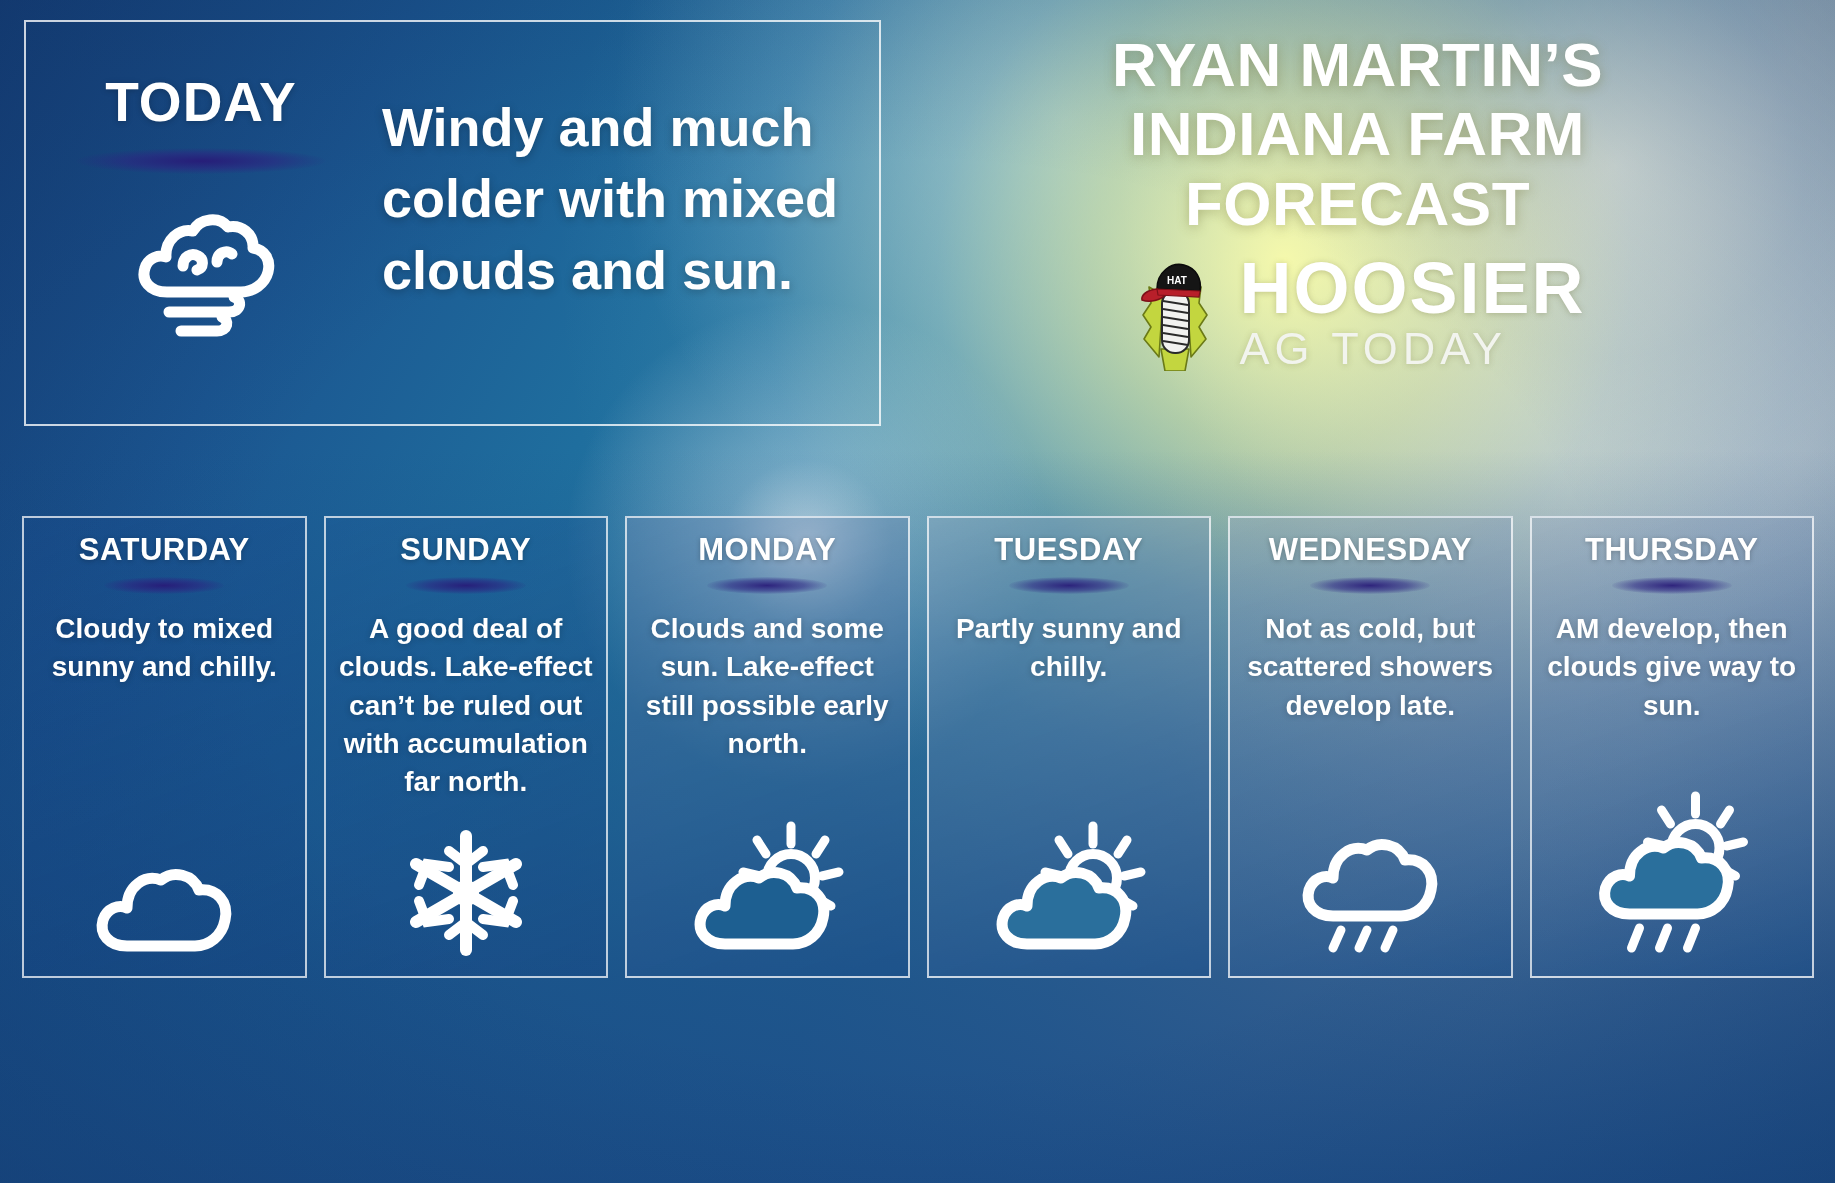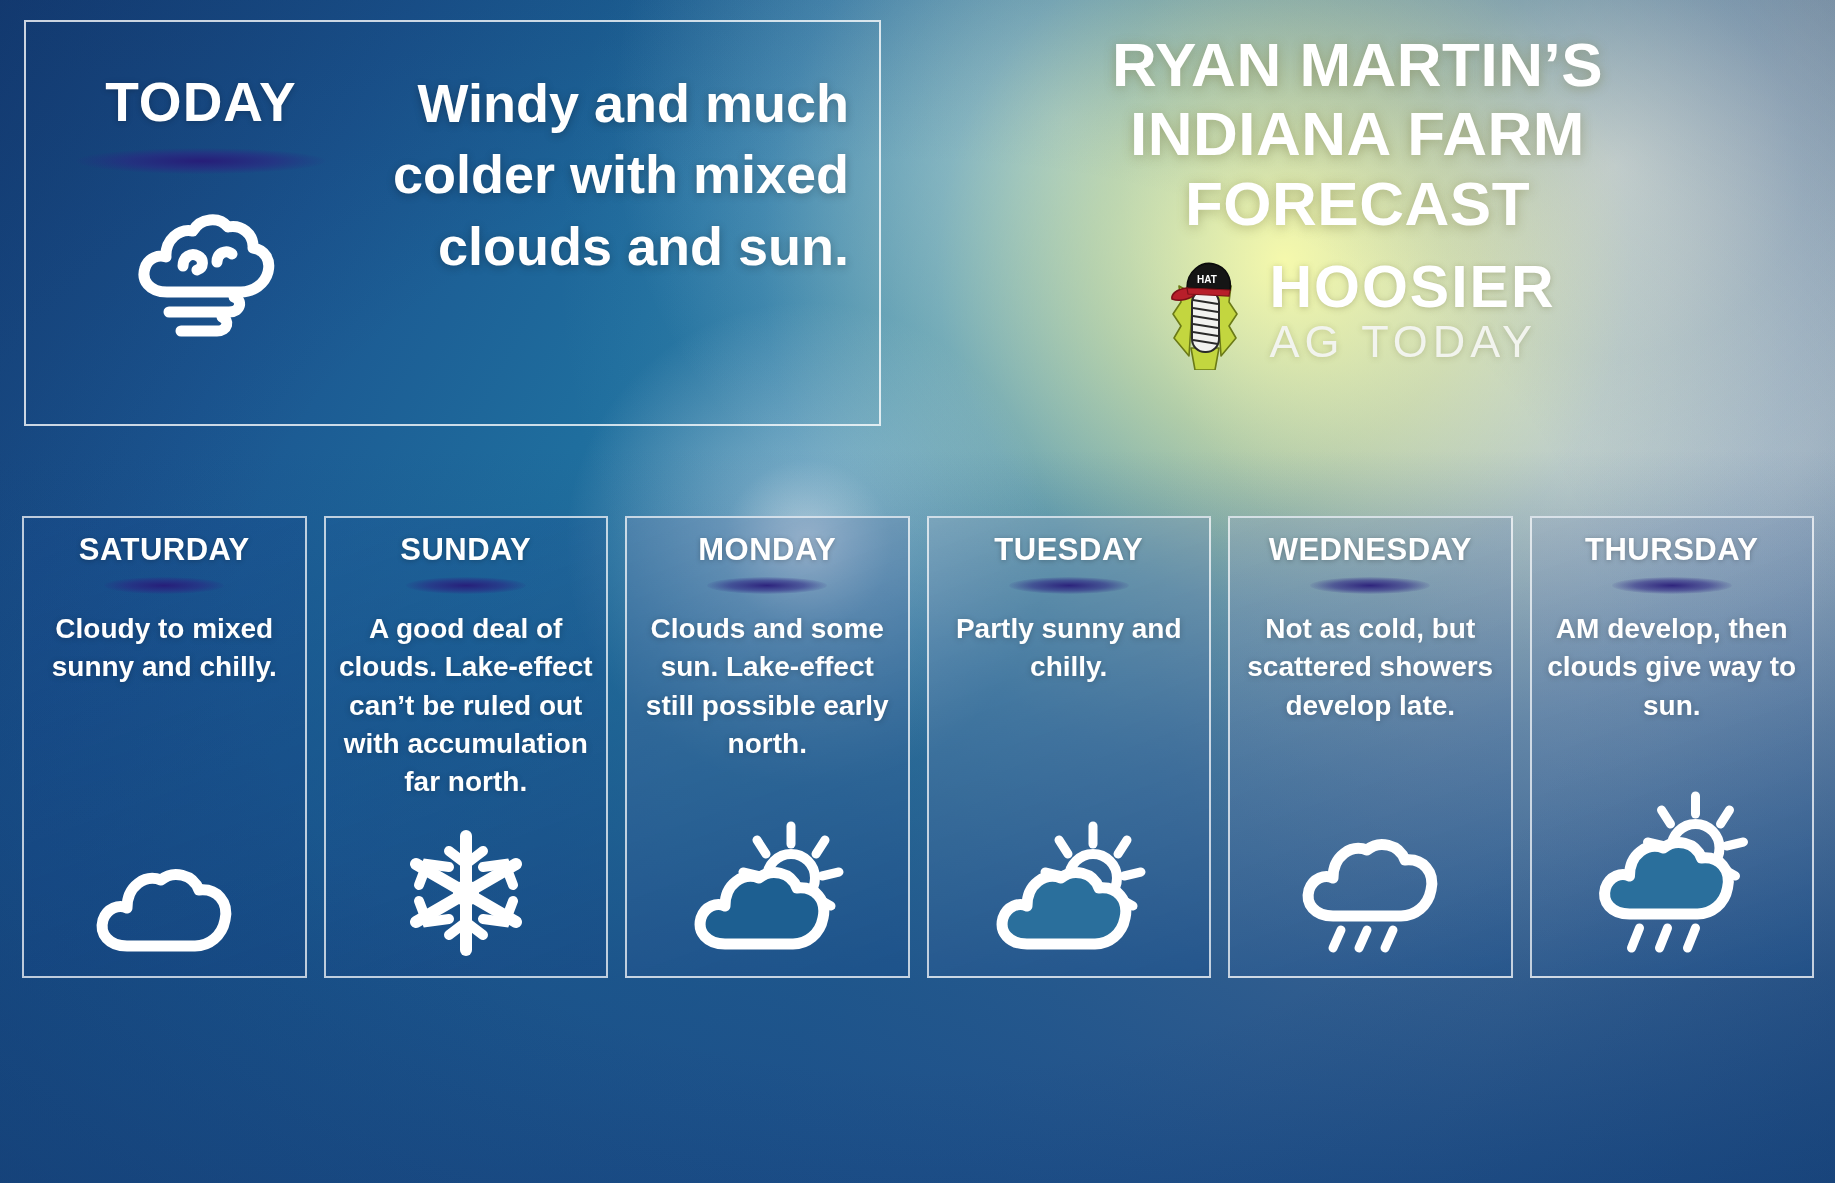--- a/index.html
+++ b/index.html
@@ -46,41 +46,42 @@
   }
   .ellipse {
     width:250px; height:26px; margin-top:14px;
     background:radial-gradient(ellipse at center, rgba(40,26,120,0.92) 0%, rgba(45,35,130,0.55) 42%, rgba(45,40,130,0.0) 72%);
     border-radius:50%;
   }
   .today-icon { margin-top:26px; }
   .today-right {
     flex:1; padding:46px 30px 0 6px;
     font-size:54px; font-weight:bold; color:#ffffff; line-height:1.32;
-    text-align:right;
+    text-align:left;
     text-shadow:0 2px 8px rgba(0,0,0,0.25);
+    margin-top:24px;
   }
 
   
   .brand {
     position:absolute; left:905px; top:30px; width:905px;
     text-align:center;
   }
   .brand-line {
     font-size:62px; font-weight:bold; color:#ffffff; line-height:1.12;
     letter-spacing:0.5px;
     text-shadow:0 2px 12px rgba(120,120,60,0.45);
   }
   .logo-row {
     margin-top:14px;
     display:flex; align-items:center; justify-content:center; gap:18px;
   }
   .logo-words { text-align:left; line-height:1; }
   .logo-hoosier {
-    font-size:59px; font-weight:bold; color:#ffffff; letter-spacing:2px;
+    font-size:72px; font-weight:bold; color:#ffffff; letter-spacing:2px;
     text-shadow:0 1px 6px rgba(110,110,60,0.35);
   }
   .logo-agtoday {
     font-size:45px; font-weight:normal; color:#f2f4ee; letter-spacing:5px;
     margin-top:2px;
     text-shadow:0 1px 6px rgba(110,110,60,0.30);
   }
 
   
   .days {

